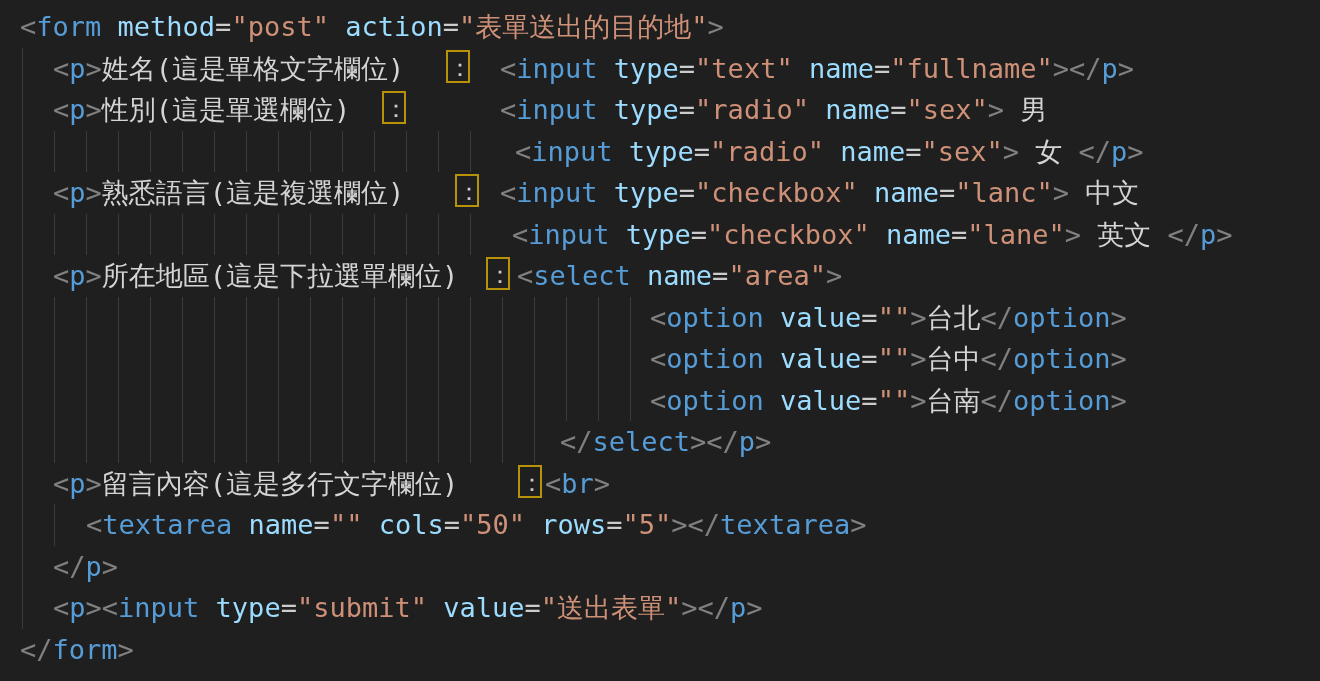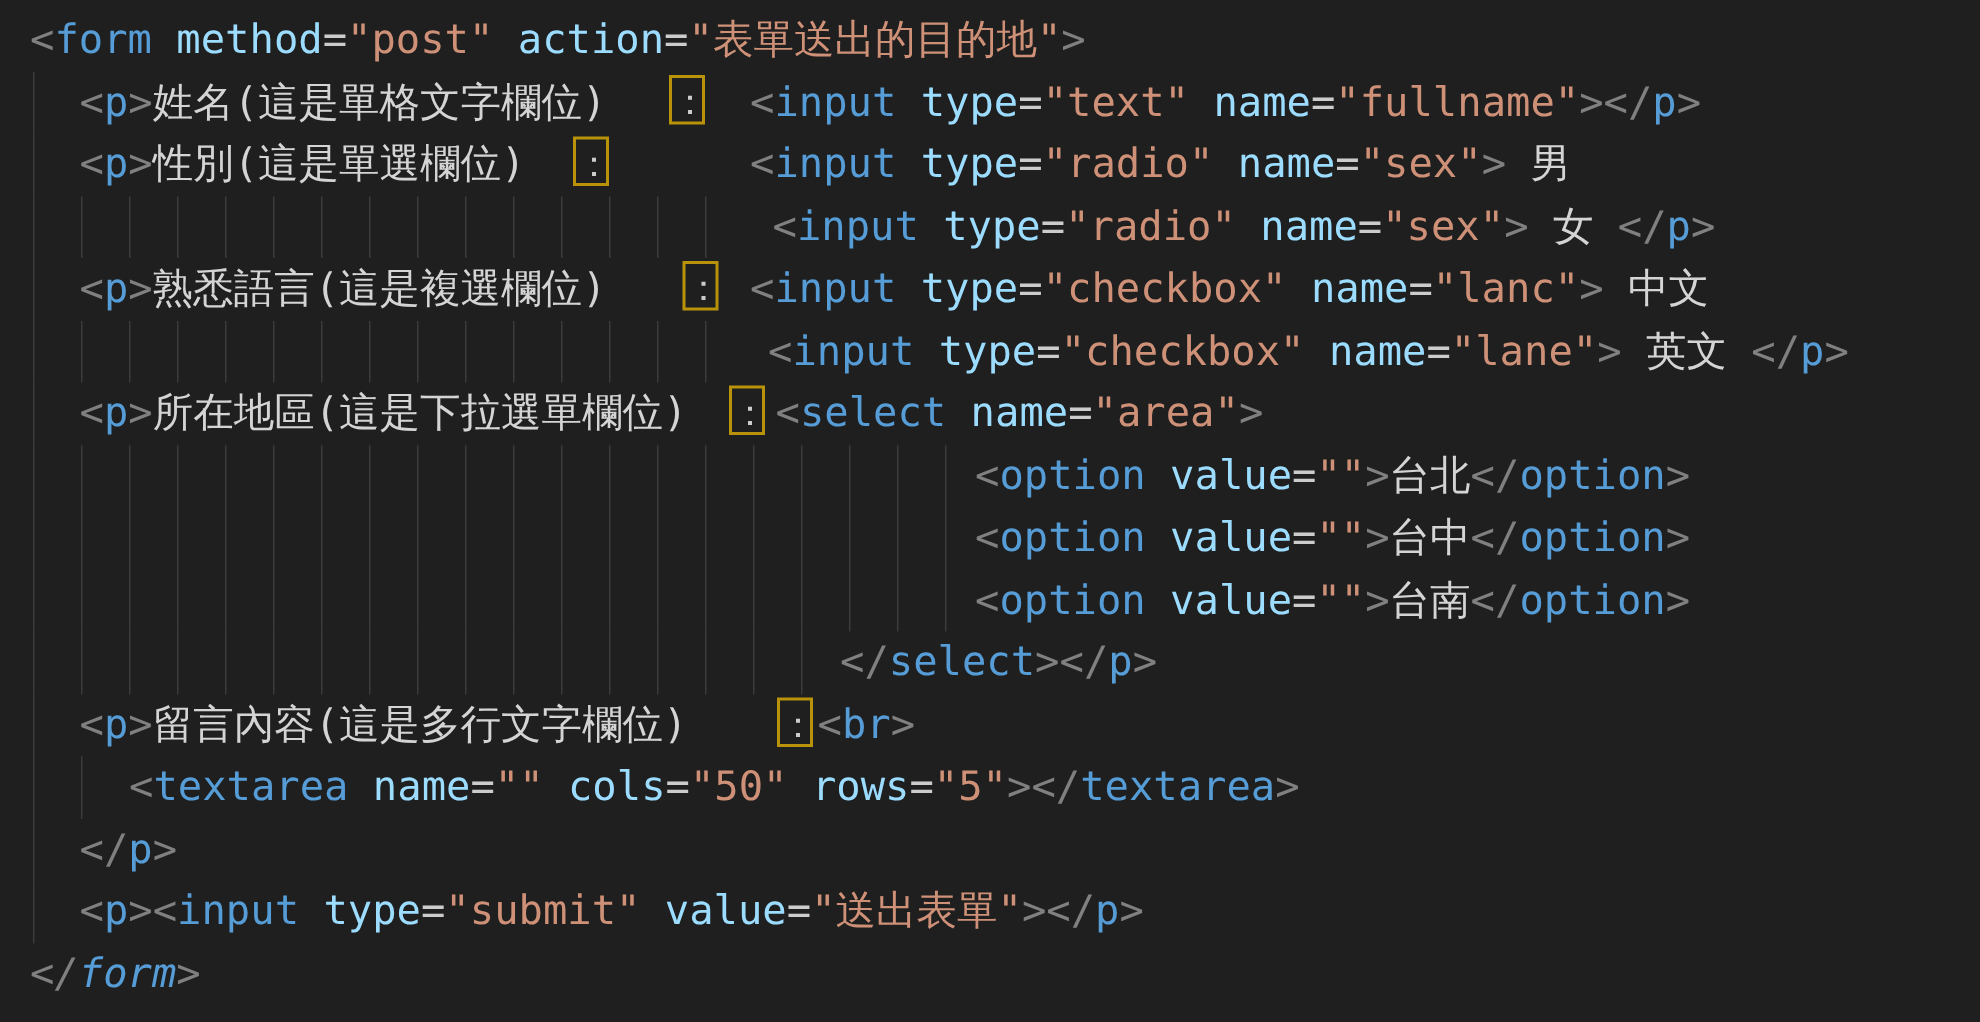--- a/index.html
+++ b/index.html
@@ -65,14 +65,14 @@
     <div class="code-line"><span class="guide" style="left: 22px;"></span><span class="guide" style="left: 54px;"></span><span class="guide" style="left: 86px;"></span><span class="guide" style="left: 118px;"></span><span class="guide" style="left: 150px;"></span><span class="guide" style="left: 182px;"></span><span class="guide" style="left: 214px;"></span><span class="guide" style="left: 246px;"></span><span class="guide" style="left: 278px;"></span><span class="guide" style="left: 310px;"></span><span class="guide" style="left: 342px;"></span><span class="guide" style="left: 374px;"></span><span class="guide" style="left: 406px;"></span><span class="guide" style="left: 438px;"></span><span class="guide" style="left: 470px;"></span><span class="seg" style="left: 512px;"><span class="tok-p">&lt;</span><span class="tok-t">input</span><span class="tok-x"> </span><span class="tok-a">type</span><span class="tok-e">=</span><span class="tok-s">"checkbox"</span><span class="tok-x"> </span><span class="tok-a">name</span><span class="tok-e">=</span><span class="tok-s">"lane"</span><span class="tok-p">&gt;</span><span class="tok-x"> 英文 </span><span class="tok-p">&lt;/</span><span class="tok-t">p</span><span class="tok-p">&gt;</span></span></div>
     <div class="code-line"><span class="guide" style="left: 22px;"></span><span class="ubox" style="left: 486px;">：</span><span class="seg" style="left: 53px;"><span class="tok-p">&lt;</span><span class="tok-t">p</span><span class="tok-p">&gt;</span><span class="tok-x">所在地區(這是下拉選單欄位)</span></span><span class="seg" style="left: 517px;"><span class="tok-p">&lt;</span><span class="tok-t">select</span><span class="tok-x"> </span><span class="tok-a">name</span><span class="tok-e">=</span><span class="tok-s">"area"</span><span class="tok-p">&gt;</span></span></div>
     <div class="code-line"><span class="guide" style="left: 22px;"></span><span class="guide" style="left: 54px;"></span><span class="guide" style="left: 86px;"></span><span class="guide" style="left: 118px;"></span><span class="guide" style="left: 150px;"></span><span class="guide" style="left: 182px;"></span><span class="guide" style="left: 214px;"></span><span class="guide" style="left: 246px;"></span><span class="guide" style="left: 278px;"></span><span class="guide" style="left: 310px;"></span><span class="guide" style="left: 342px;"></span><span class="guide" style="left: 374px;"></span><span class="guide" style="left: 406px;"></span><span class="guide" style="left: 438px;"></span><span class="guide" style="left: 470px;"></span><span class="guide" style="left: 502px;"></span><span class="guide" style="left: 534px;"></span><span class="guide" style="left: 566px;"></span><span class="guide" style="left: 598px;"></span><span class="guide" style="left: 630px;"></span><span class="seg" style="left: 650px;"><span class="tok-p">&lt;</span><span class="tok-t">option</span><span class="tok-x"> </span><span class="tok-a">value</span><span class="tok-e">=</span><span class="tok-s">""</span><span class="tok-p">&gt;</span><span class="tok-x">台北</span><span class="tok-p">&lt;/</span><span class="tok-t">option</span><span class="tok-p">&gt;</span></span></div>
     <div class="code-line"><span class="guide" style="left: 22px;"></span><span class="guide" style="left: 54px;"></span><span class="guide" style="left: 86px;"></span><span class="guide" style="left: 118px;"></span><span class="guide" style="left: 150px;"></span><span class="guide" style="left: 182px;"></span><span class="guide" style="left: 214px;"></span><span class="guide" style="left: 246px;"></span><span class="guide" style="left: 278px;"></span><span class="guide" style="left: 310px;"></span><span class="guide" style="left: 342px;"></span><span class="guide" style="left: 374px;"></span><span class="guide" style="left: 406px;"></span><span class="guide" style="left: 438px;"></span><span class="guide" style="left: 470px;"></span><span class="guide" style="left: 502px;"></span><span class="guide" style="left: 534px;"></span><span class="guide" style="left: 566px;"></span><span class="guide" style="left: 598px;"></span><span class="guide" style="left: 630px;"></span><span class="seg" style="left: 650px;"><span class="tok-p">&lt;</span><span class="tok-t">option</span><span class="tok-x"> </span><span class="tok-a">value</span><span class="tok-e">=</span><span class="tok-s">""</span><span class="tok-p">&gt;</span><span class="tok-x">台中</span><span class="tok-p">&lt;/</span><span class="tok-t">option</span><span class="tok-p">&gt;</span></span></div>
     <div class="code-line"><span class="guide" style="left: 22px;"></span><span class="guide" style="left: 54px;"></span><span class="guide" style="left: 86px;"></span><span class="guide" style="left: 118px;"></span><span class="guide" style="left: 150px;"></span><span class="guide" style="left: 182px;"></span><span class="guide" style="left: 214px;"></span><span class="guide" style="left: 246px;"></span><span class="guide" style="left: 278px;"></span><span class="guide" style="left: 310px;"></span><span class="guide" style="left: 342px;"></span><span class="guide" style="left: 374px;"></span><span class="guide" style="left: 406px;"></span><span class="guide" style="left: 438px;"></span><span class="guide" style="left: 470px;"></span><span class="guide" style="left: 502px;"></span><span class="guide" style="left: 534px;"></span><span class="guide" style="left: 566px;"></span><span class="guide" style="left: 598px;"></span><span class="guide" style="left: 630px;"></span><span class="seg" style="left: 650px;"><span class="tok-p">&lt;</span><span class="tok-t">option</span><span class="tok-x"> </span><span class="tok-a">value</span><span class="tok-e">=</span><span class="tok-s">""</span><span class="tok-p">&gt;</span><span class="tok-x">台南</span><span class="tok-p">&lt;/</span><span class="tok-t">option</span><span class="tok-p">&gt;</span></span></div>
     <div class="code-line"><span class="guide" style="left: 22px;"></span><span class="guide" style="left: 54px;"></span><span class="guide" style="left: 86px;"></span><span class="guide" style="left: 118px;"></span><span class="guide" style="left: 150px;"></span><span class="guide" style="left: 182px;"></span><span class="guide" style="left: 214px;"></span><span class="guide" style="left: 246px;"></span><span class="guide" style="left: 278px;"></span><span class="guide" style="left: 310px;"></span><span class="guide" style="left: 342px;"></span><span class="guide" style="left: 374px;"></span><span class="guide" style="left: 406px;"></span><span class="guide" style="left: 438px;"></span><span class="guide" style="left: 470px;"></span><span class="guide" style="left: 502px;"></span><span class="guide" style="left: 534px;"></span><span class="seg" style="left: 560px;"><span class="tok-p">&lt;/</span><span class="tok-t">select</span><span class="tok-p">&gt;</span><span class="tok-p">&lt;/</span><span class="tok-t">p</span><span class="tok-p">&gt;</span></span></div>
     <div class="code-line"><span class="guide" style="left: 22px;"></span><span class="ubox" style="left: 518px;">：</span><span class="seg" style="left: 53px;"><span class="tok-p">&lt;</span><span class="tok-t">p</span><span class="tok-p">&gt;</span><span class="tok-x">留言內容(這是多行文字欄位)</span></span><span class="seg" style="left: 545px;"><span class="tok-p">&lt;</span><span class="tok-t">br</span><span class="tok-p">&gt;</span></span></div>
     <div class="code-line"><span class="guide" style="left: 22px;"></span><span class="guide" style="left: 54px;"></span><span class="seg" style="left: 86px;"><span class="tok-p">&lt;</span><span class="tok-t">textarea</span><span class="tok-x"> </span><span class="tok-a">name</span><span class="tok-e">=</span><span class="tok-s">""</span><span class="tok-x"> </span><span class="tok-a">cols</span><span class="tok-e">=</span><span class="tok-s">"50"</span><span class="tok-x"> </span><span class="tok-a">rows</span><span class="tok-e">=</span><span class="tok-s">"5"</span><span class="tok-p">&gt;</span><span class="tok-p">&lt;/</span><span class="tok-t">textarea</span><span class="tok-p">&gt;</span></span></div>
     <div class="code-line"><span class="guide" style="left: 22px;"></span><span class="seg" style="left: 53px;"><span class="tok-p">&lt;/</span><span class="tok-t">p</span><span class="tok-p">&gt;</span></span></div>
     <div class="code-line"><span class="guide" style="left: 22px;"></span><span class="seg" style="left: 53px;"><span class="tok-p">&lt;</span><span class="tok-t">p</span><span class="tok-p">&gt;</span><span class="tok-p">&lt;</span><span class="tok-t">input</span><span class="tok-x"> </span><span class="tok-a">type</span><span class="tok-e">=</span><span class="tok-s">"submit"</span><span class="tok-x"> </span><span class="tok-a">value</span><span class="tok-e">=</span><span class="tok-s">"送出表單"</span><span class="tok-p">&gt;</span><span class="tok-p">&lt;/</span><span class="tok-t">p</span><span class="tok-p">&gt;</span></span></div>
-    <div class="code-line"><span class="seg" style="left: 20px; font-style: italic;"><span class="tok-p">&lt;/</span><span class="tok-t">form</span><span class="tok-p">&gt;</span></span></div>
+    <div class="code-line"><span class="seg" style="left: 20px;"><span class="tok-p">&lt;/</span><span class="tok-t">form</span><span class="tok-p">&gt;</span></span></div>
   </div>
 
 </body></html>

